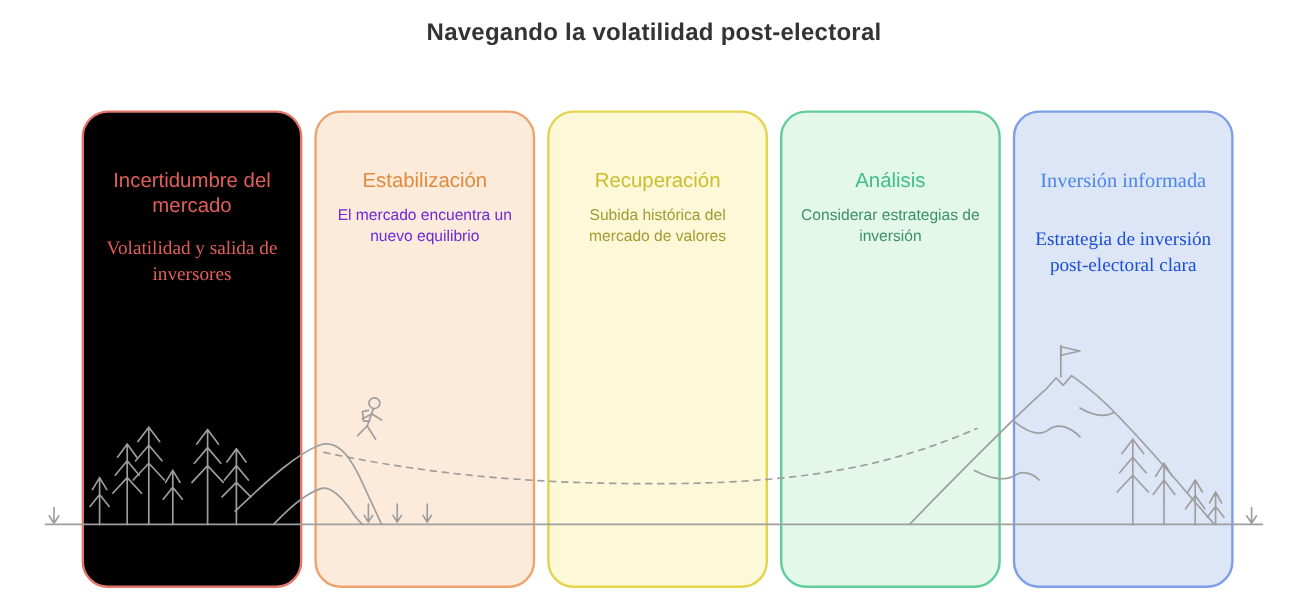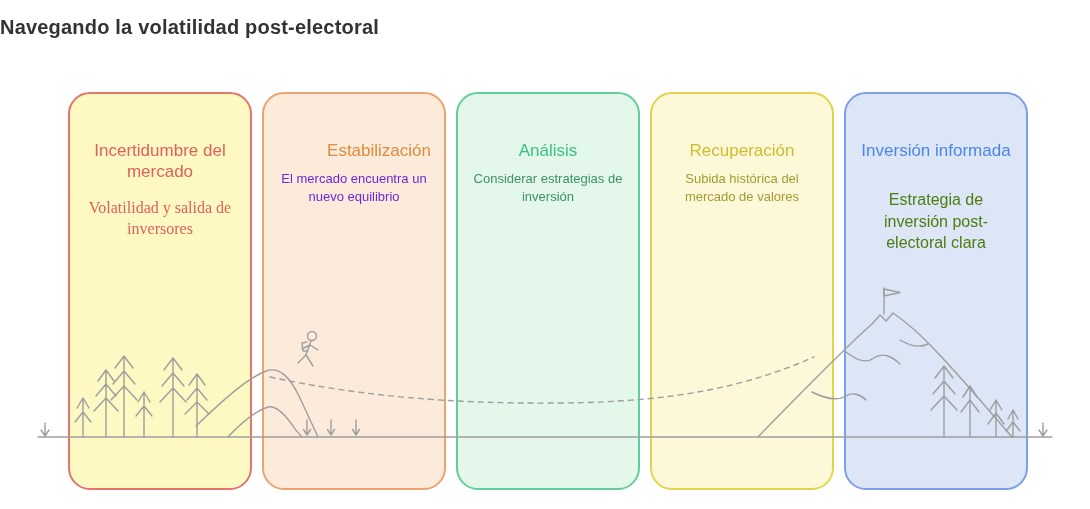--- a/index.html
+++ b/index.html
@@ -4,20 +4,21 @@
 <style>
   * { margin: 0; padding: 0; box-sizing: border-box; }
   html, body { width: 1090px; height: 509px; }
   body {
     position: relative;
     background: #ffffff;
     font-family: "Liberation Sans", sans-serif;
     overflow: hidden;
   }
   .page-title {
+    text-align: center;
     margin-top: 16px;
     font-size: 20px;
     font-weight: bold;
     color: #333333;
     letter-spacing: 0.2px;
   }
   .stages {
     position: absolute;
     left: 68px;
     top: 92px;
@@ -60,43 +61,43 @@
   }
   .landscape .dashed { stroke-dasharray: 5 5; }
 </style>
 </head>
 <body>
 
 <h1 class="page-title">Navegando la volatilidad post-electoral</h1>
 
 <section class="stages">
 
-  <div class="stage" style="background-color: #fef9c3; border-color: rgb(228, 117, 107);">
+  <div class="stage" style="background-color: #000000; border-color: rgb(228, 117, 107);">
     <div class="stage-title" style="color: rgb(224, 95, 90);">Incertidumbre del mercado</div>
     <div class="stage-body large" style="color: rgb(224, 95, 90); font-family: Liberation Serif, serif;">Volatilidad y salida de inversores</div>
   </div>
 
   <div class="stage" style="background-color: rgb(252, 235, 219); border-color: rgb(236, 163, 111);">
-    <div class="stage-title" style="color: rgb(223, 138, 61); text-align: right;">Estabilización</div>
+    <div class="stage-title" style="color: rgb(223, 138, 61);">Estabilización</div>
     <div class="stage-body small" style="color: #6d28d9;">El mercado encuentra un nuevo equilibrio</div>
+  </div>
+
+  <div class="stage" style="background-color: rgb(252, 248, 216); border-color: rgb(227, 212, 76);">
+    <div class="stage-title" style="color: rgb(204, 189, 47);">Recuperación</div>
+    <div class="stage-body small" style="color: rgb(164, 155, 51);">Subida histórica del mercado de valores</div>
   </div>
 
   <div class="stage" style="background-color: rgb(227, 247, 235); border-color: rgb(98, 205, 154);">
     <div class="stage-title" style="color: rgb(63, 191, 131);">Análisis</div>
     <div class="stage-body small" style="color: rgb(61, 144, 103);">Considerar estrategias de inversión</div>
   </div>
 
-  <div class="stage" style="background-color: rgb(252, 248, 216); border-color: rgb(227, 212, 76);">
-    <div class="stage-title" style="color: rgb(204, 189, 47);">Recuperación</div>
-    <div class="stage-body small" style="color: rgb(164, 155, 51);">Subida histórica del mercado de valores</div>
-  </div>
-
-  <div class="stage" style="background-color: rgb(220, 230, 246); border-color: rgb(125, 159, 232);">
+  <div class="stage" style="background-color: rgb(220, 230, 246); border-color: rgb(125, 159, 232); font-family: Liberation Serif, serif;">
     <div class="stage-title" style="color: rgb(74, 134, 232);">Inversión informada</div>
-    <div class="stage-body large" style="color: #4d7c0f; margin-top: 28px;">Estrategia de inversión post-electoral clara</div>
+    <div class="stage-body large" style="color: #1d4ed8; margin-top: 28px;">Estrategia de inversión post-electoral clara</div>
   </div>
 
 </section>
 
 <svg class="landscape" viewBox="0 0 1090 509" xmlns="http://www.w3.org/2000/svg" aria-hidden="true">
 
   <g>
     <path d="M38 437 H1052"></path>
     <path d="M45 423 V436 M41 430 L45 436 L49 430"></path>
     <path d="M1043 423 V436 M1039 430 L1043 436 L1047 430"></path>

